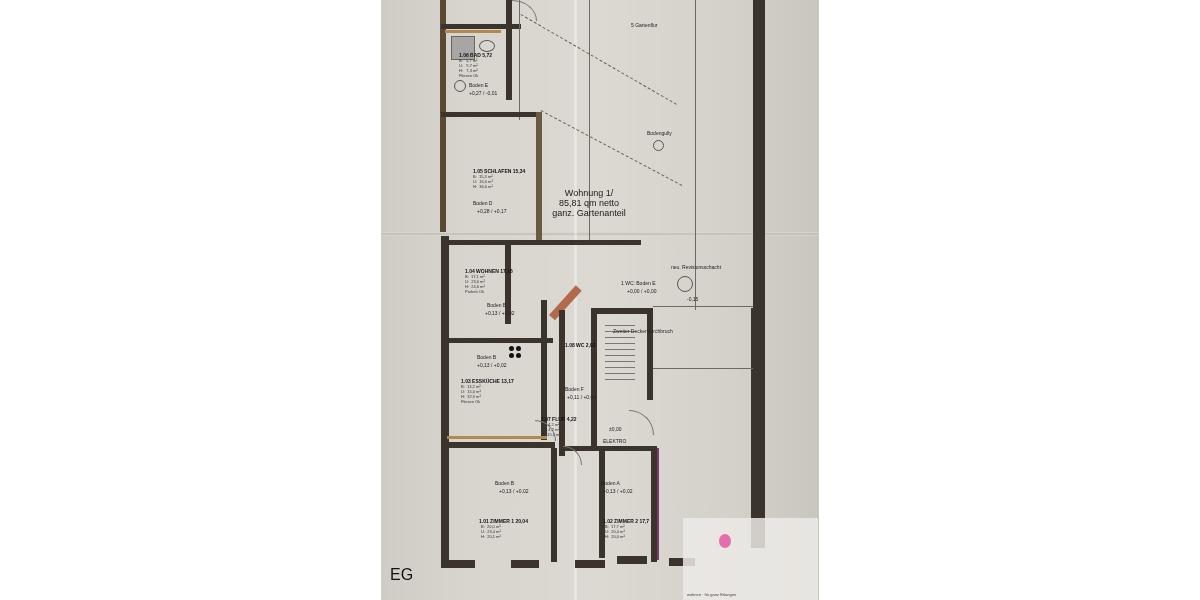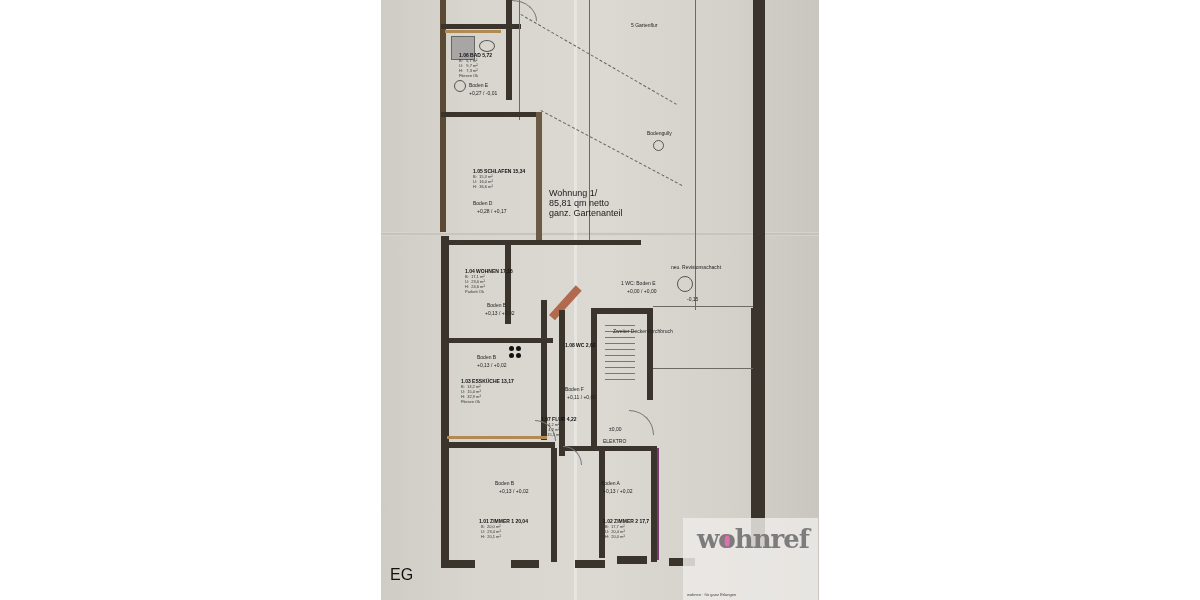--- a/index.html
+++ b/index.html
@@ -12,21 +12,21 @@
   .fold-v { position:absolute; top:0; height:100%; width:3px; left:193px; background:rgba(255,255,255,.35); }
   .wall { position:absolute; background:#3a342c; }
   .wall.br { background:#5a4a34; }
   .wall.lt { background:#6b5b44; }
   .gold { position:absolute; background:#b08a52; }
   .thin { position:absolute; background:#6d6a64; }
   .dash { position:absolute; border-top:1px dashed #666; transform-origin:0 0; }
   .txt { position:absolute; color:#222; font-size:5px; line-height:6px; white-space:nowrap; }
   .room-title { position:absolute; font-size:5px; font-weight:bold; color:#111; white-space:nowrap; }
   .room-sub { position:absolute; font-size:4px; line-height:5px; color:#333; white-space:pre; }
-  .big { position:absolute; font-size:9px; line-height:10px; color:#1b1b1b; text-align:left; }
+  .big { position:absolute; font-size:9px; line-height:10px; color:#1b1b1b; text-align:center; }
   .eg { position:absolute; left:9px; top:566px; font-size:16px; color:#111; }
   .circle { position:absolute; border:1px solid #555; border-radius:50%; }
   .door { position:absolute; border:1px solid #777; border-radius:0 100% 0 0; border-left:none; border-bottom:none; }
   .stove { position:absolute; width:5px; height:5px; background:#111; border-radius:50%; }
   .logo { position:absolute; left:683px; top:518px; width:135px; height:82px; background:rgba(236,234,230,.85); }
   .logo .l1 { position:absolute; left:14px; top:6px; font-family:"DejaVu Serif", serif; font-weight:bold; font-size:26px; color:#7c7c7c; letter-spacing:-1px; }
   .logo .l2 { position:absolute; left:14px; top:36px; font-family:"DejaVu Serif", serif; font-weight:bold; font-size:26px; color:#7c7c7c; letter-spacing:-1px; }
   .logo .dot { position:absolute; left:36px; top:16px; width:12px; height:14px; border-radius:50%; background:#e0459a; opacity:.75; }
   .logo .tag { position:absolute; left:4px; top:74px; font-size:4px; color:#444; }
 </style>
@@ -166,15 +166,14 @@
   <div class="txt" style="left:222px;top:438px;">ELEKTRO</div>
   <div class="txt" style="left:266px;top:130px;">Bodengully</div>
   <div class="txt" style="left:290px;top:264px;">neu. Revisionsschacht</div>
   <div class="txt" style="left:250px;top:22px;">5 Gartenflur</div>
 
   <div class="eg">EG</div>
 </div>
 
 <div class="logo">
   <div class="dot"></div>
-  <div class="l1">wohnref</div>
   <div class="tag">wohnen · für ganz Erlangen</div>
 </div>
 
 </body></html>

